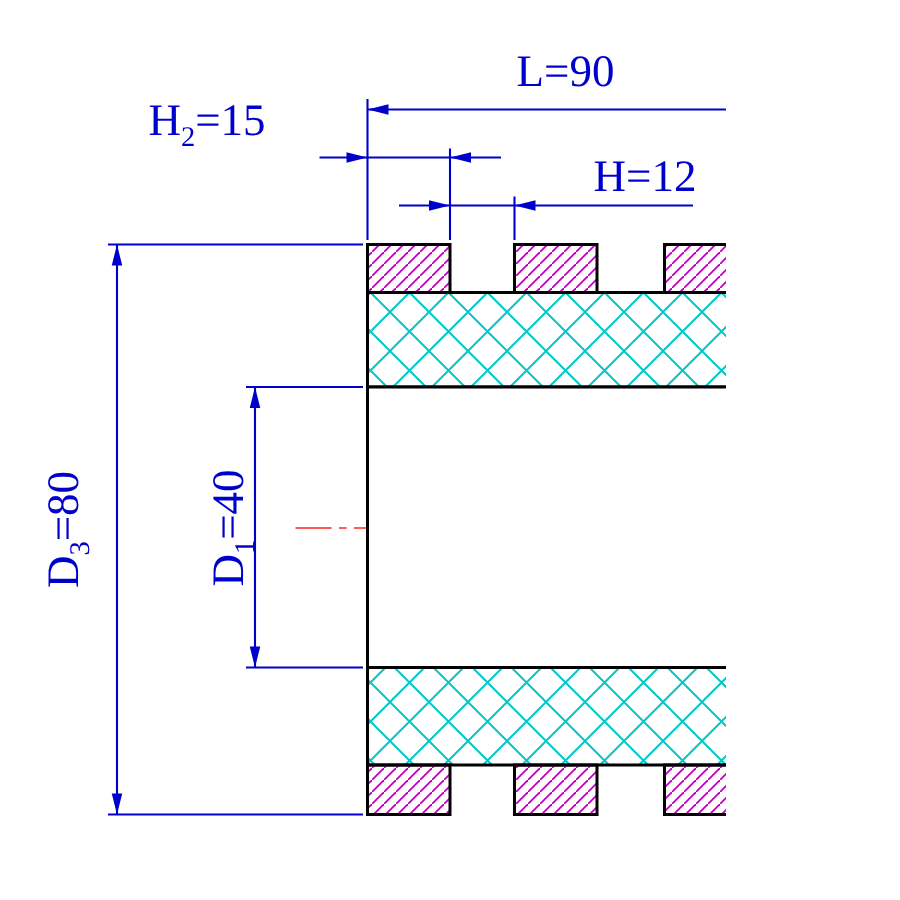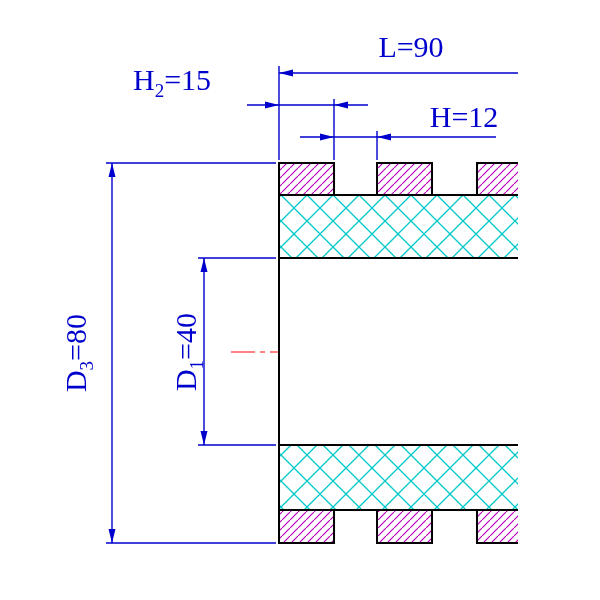--- a/index.html
+++ b/index.html
@@ -1,16 +1,16 @@
 <!DOCTYPE html>
 <html><head>
 <meta charset="utf-8">
 <style>
   html, body { margin: 0; padding: 0; background: #ffffff; }
-  .canvas { width: 484px; height: 600px; position: relative; overflow: hidden; padding-left: 34px; }
+  .canvas { width: 484px; height: 600px; position: relative; overflow: hidden; }
   svg text { font-family: "Liberation Serif", "DejaVu Serif", serif; }
 </style>
 </head>
 <body>
 
 <div class="canvas">
 <svg width="600" height="600" viewBox="0 0 600 600">
   <defs>
     <pattern id="hatchBand" width="26" height="26" patternUnits="userSpaceOnUse">
       <path d="M0,0 L26,26 M0,26 L26,0" fill="none" stroke="#00c8c8" stroke-width="1.3"></path>

